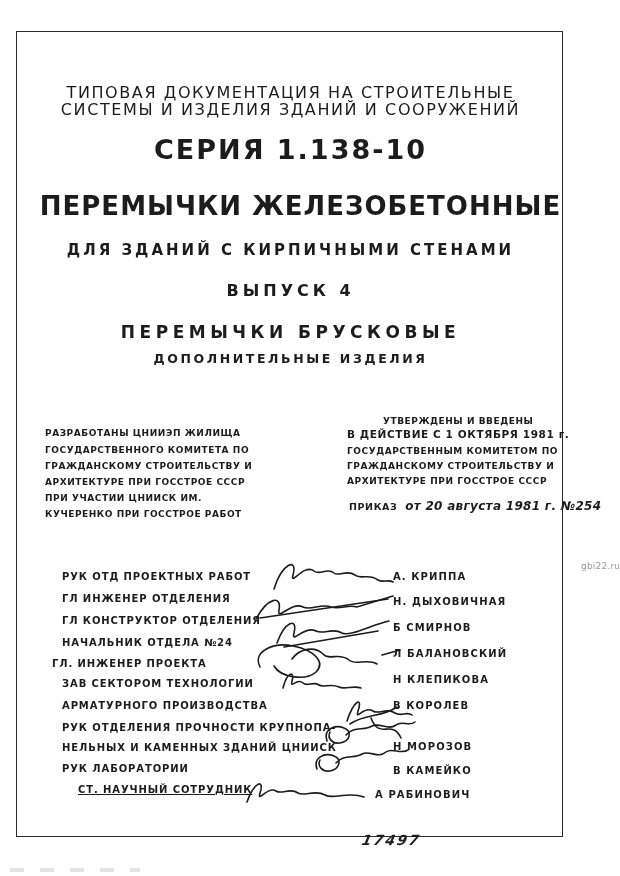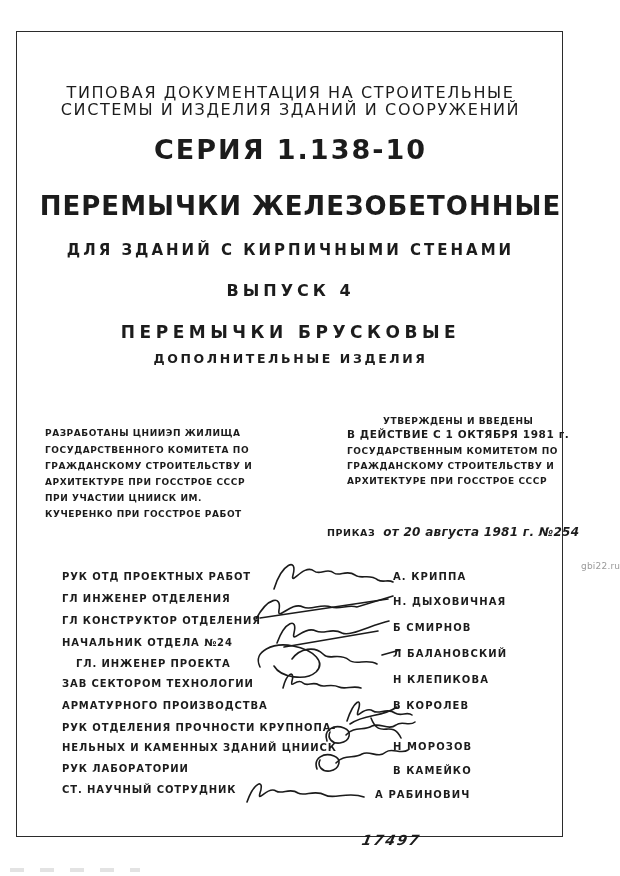--- a/index.html
+++ b/index.html
@@ -60,35 +60,35 @@
     <div class="abs blk" style="left:45px;top:493px;">ПРИ  УЧАСТИИ  ЦНИИСК  ИМ.</div>
     <div class="abs blk" style="left:45px;top:509px;">КУЧЕРЕНКО ПРИ ГОССТРОЕ РАБОТ</div>
   </div>
 
   <div>
     <div class="abs blk" style="left:383px;top:416px;">УТВЕРЖДЕНЫ  И  ВВЕДЕНЫ</div>
     <div class="abs blk-big" style="left:347px;top:428px;">В ДЕЙСТВИЕ С 1 ОКТЯБРЯ 1981 г.</div>
     <div class="abs blk" style="left:347px;top:446px;">ГОСУДАРСТВЕННЫМ КОМИТЕТОМ ПО</div>
     <div class="abs blk" style="left:347px;top:461px;">ГРАЖДАНСКОМУ СТРОИТЕЛЬСТВУ И</div>
     <div class="abs blk" style="left:347px;top:476px;">АРХИТЕКТУРЕ ПРИ ГОССТРОЕ СССР</div>
-    <div class="abs order" style="left:327px;top:499px;margin-top:26px;"><span>ПРИКАЗ</span>&nbsp;&nbsp;<span class="hand">от 20 августа 1981 г. №254</span></div>
+    <div class="abs order" style="left:349px;top:499px;"><span>ПРИКАЗ</span>&nbsp;&nbsp;<span class="hand">от 20 августа 1981 г. №254</span></div>
   </div>
 
   <div>
     <div class="abs sig-label" style="left:62px;top:571px;">РУК ОТД ПРОЕКТНЫХ РАБОТ</div>
     <div class="abs sig-label" style="left:62px;top:593px;">ГЛ ИНЖЕНЕР ОТДЕЛЕНИЯ</div>
     <div class="abs sig-label" style="left:62px;top:615px;">ГЛ КОНСТРУКТОР ОТДЕЛЕНИЯ</div>
     <div class="abs sig-label" style="left:62px;top:637px;">НАЧАЛЬНИК ОТДЕЛА №24</div>
-    <div class="abs sig-label" style="left:76px;top:658px;">ГЛ. ИНЖЕНЕР ПРОЕКТА</div>
+    <div class="abs sig-label" style="left:52px;top:658px;">ГЛ. ИНЖЕНЕР ПРОЕКТА</div>
     <div class="abs sig-label" style="left:62px;top:678px;">ЗАВ СЕКТОРОМ ТЕХНОЛОГИИ</div>
     <div class="abs sig-label" style="left:62px;top:700px;">АРМАТУРНОГО ПРОИЗВОДСТВА</div>
     <div class="abs sig-label" style="left:62px;top:722px;">РУК ОТДЕЛЕНИЯ ПРОЧНОСТИ КРУПНОПА-</div>
     <div class="abs sig-label" style="left:62px;top:742px;">НЕЛЬНЫХ И КАМЕННЫХ ЗДАНИЙ ЦНИИСК</div>
     <div class="abs sig-label" style="left:62px;top:763px;">РУК ЛАБОРАТОРИИ</div>
-    <div class="abs sig-label" style="left:62px;top:784px;">СТ. НАУЧНЫЙ СОТРУДНИК</div>
+    <div class="abs sig-label" style="left:78px;top:784px;text-decoration:underline;">СТ. НАУЧНЫЙ СОТРУДНИК</div>
   </div>
 
   <div>
     <div class="abs sig-name" style="left:393px;top:571px;">А. КРИППА</div>
     <div class="abs sig-name" style="left:393px;top:596px;">Н. ДЫХОВИЧНАЯ</div>
     <div class="abs sig-name" style="left:393px;top:622px;">Б СМИРНОВ</div>
     <div class="abs sig-name" style="left:393px;top:648px;">Л БАЛАНОВСКИЙ</div>
     <div class="abs sig-name" style="left:393px;top:674px;">Н КЛЕПИКОВА</div>
     <div class="abs sig-name" style="left:393px;top:700px;">В КОРОЛЕВ</div>
     <div class="abs sig-name" style="left:393px;top:741px;">Н МОРОЗОВ</div>

